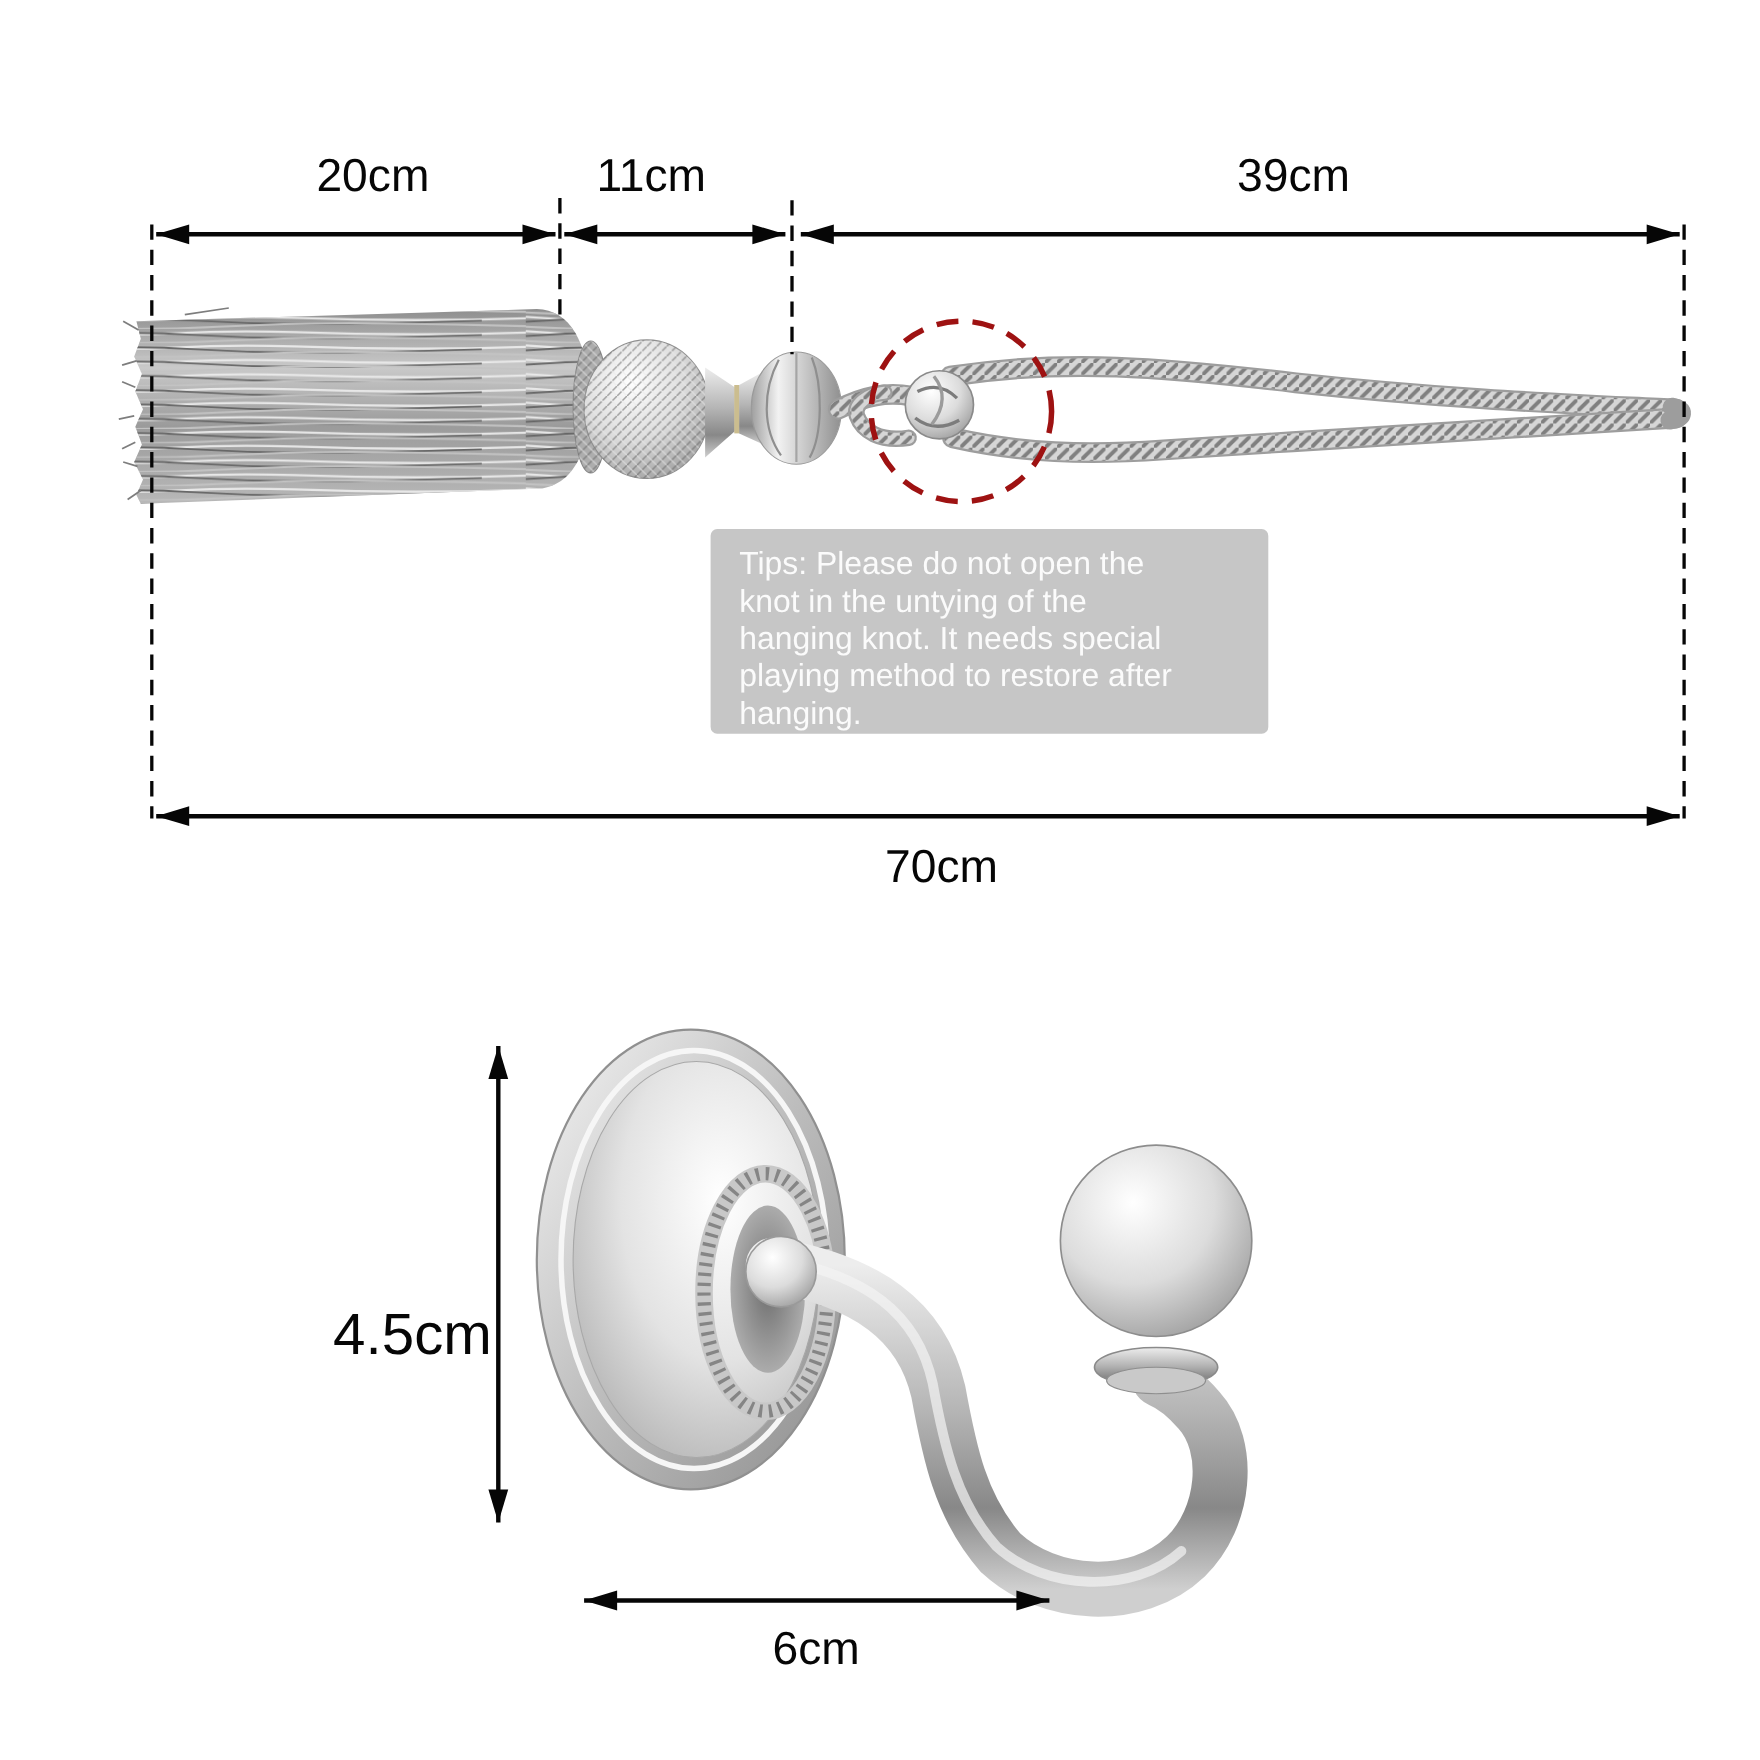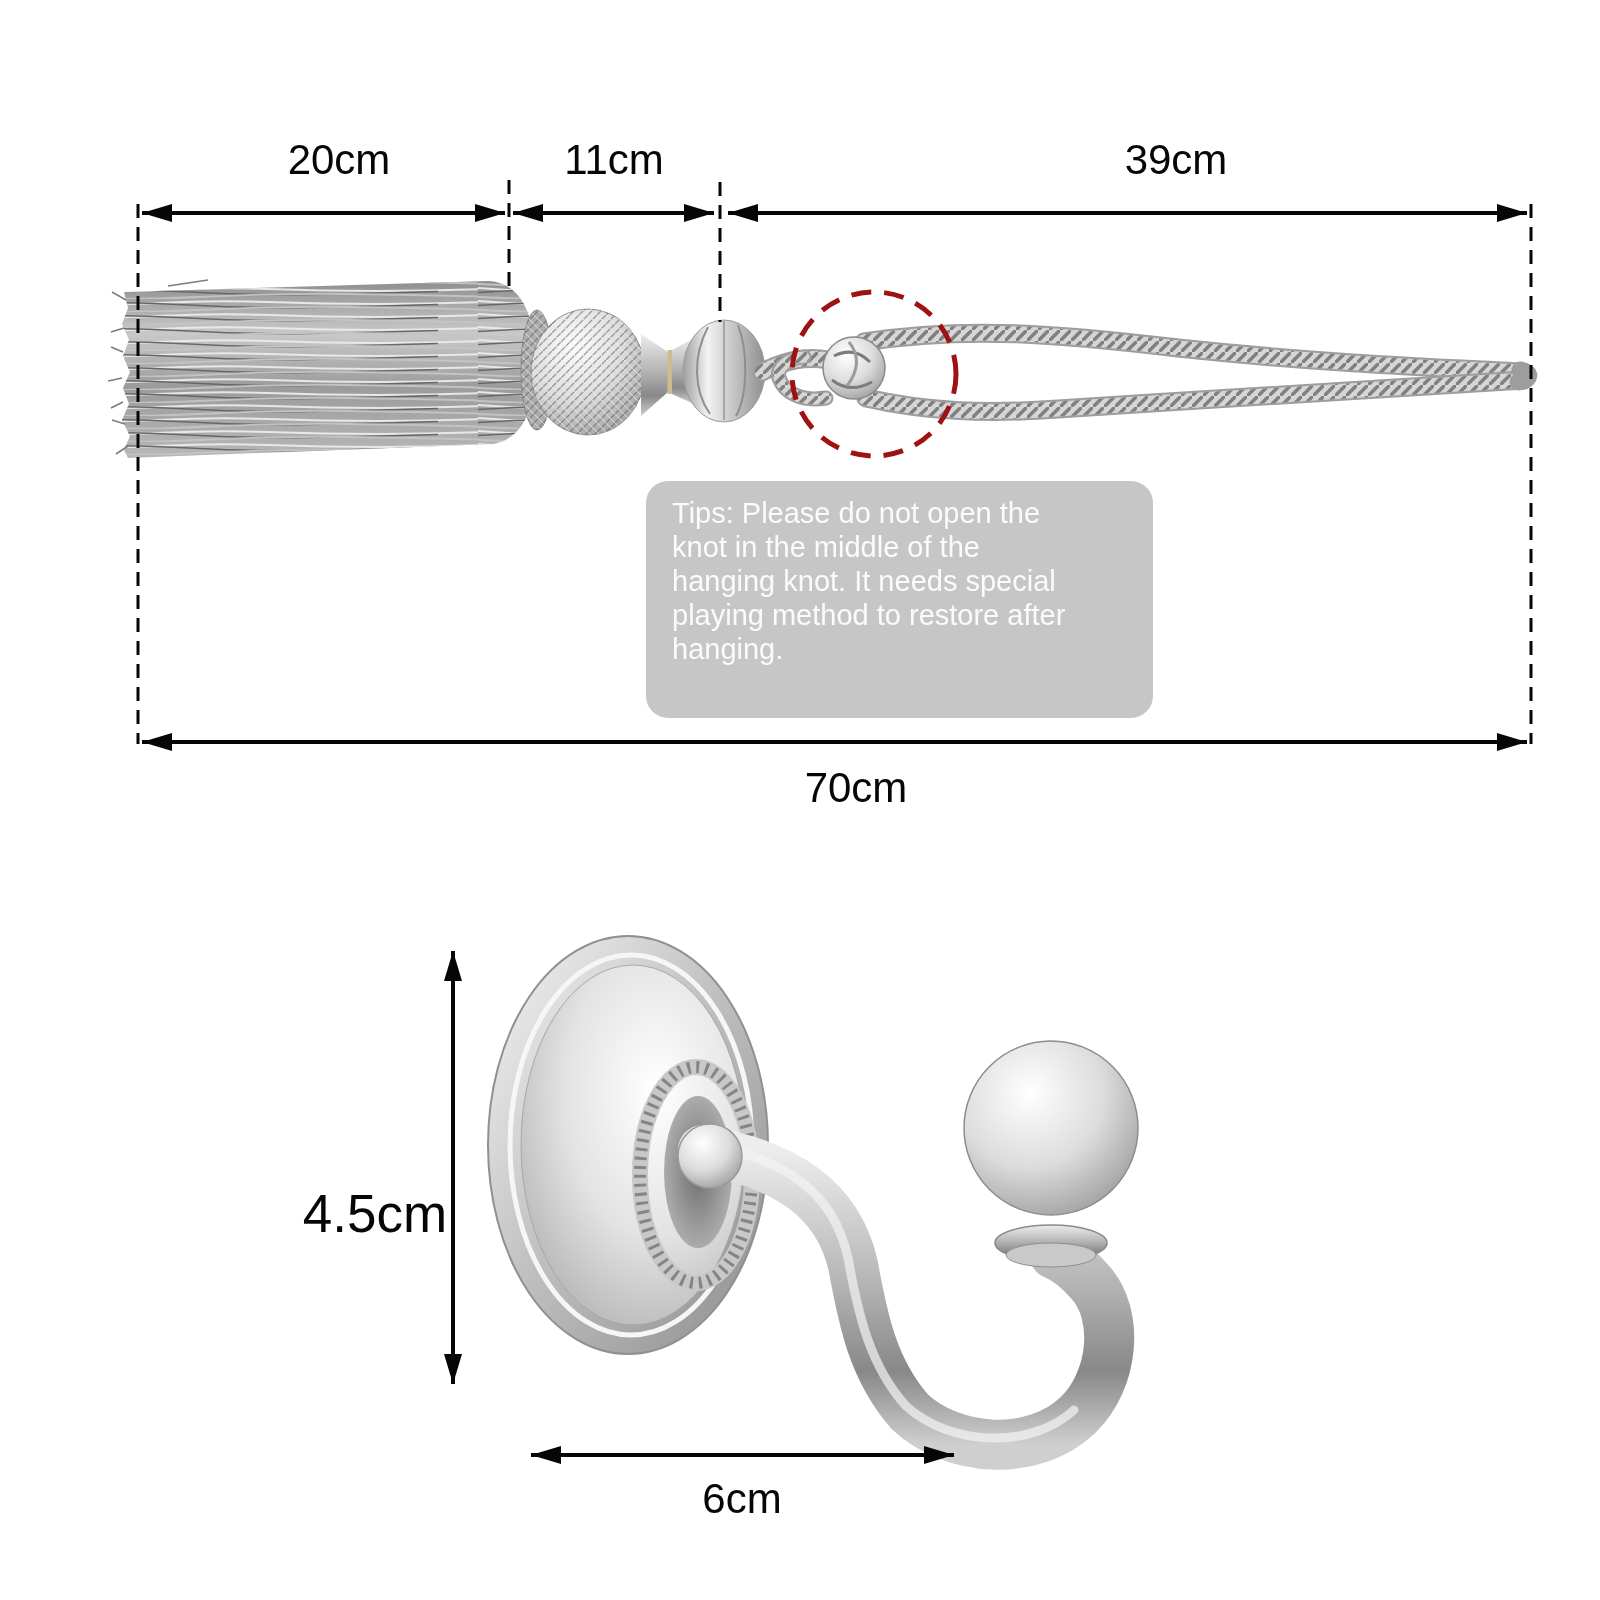--- a/index.html
+++ b/index.html
@@ -7,22 +7,22 @@
     position:relative;width:1600px;height:1600px;background:#ffffff;overflow:hidden;
     font-family:Liberation Sans, sans-serif;
     margin-left:48px;
   }
   #diagram-svg{position:absolute;left:0;top:0;width:1600px;height:1600px;}
   .dim-label{
     position:absolute;transform:translate(-50%,-50%);
     font-size:42px;font-weight:400;color:#060606;letter-spacing:0px;white-space:nowrap;
   }
   #tips-box{
-    position:absolute;left:598px;top:481px;width:507px;height:237px;
-    background:#c6c6c6;border-radius:22px;box-sizing:border-box;
+    position:absolute;left:598px;top:481px;width:507px;height:186px;
+    background:#c6c6c6;border-radius:6px;box-sizing:border-box;
     padding:15px 26px;color:#fbfbfb;
   }
   .tip-line{
     font-size:29px;line-height:34px;white-space:nowrap;font-weight:400;
   }
 </style>
 </head>
 <body>
 
 <div id="stage">
@@ -197,27 +197,27 @@
       <circle cx="1003" cy="1128" r="87" fill="url(#gBallG)" stroke="#8d8d8d" stroke-width="1.5"></circle>
     </g>
 
     <g stroke="#060606">
       <line x1="405" y1="951" x2="405" y2="1384" stroke-width="4" marker-start="url(#ah)" marker-end="url(#ah)"></line>
       <line x1="483" y1="1455" x2="906" y2="1455" stroke-width="4" marker-start="url(#ah)" marker-end="url(#ah)"></line>
     </g>
   </svg>
 
   <div class="dim-label" style="left:291px;top:160px;">20cm</div>
-  <div class="dim-label" style="left:566px;top:160px;">11cm</div>
+  <div class="dim-label" style="left:544px;top:160px;">11cm</div>
   <div class="dim-label" style="left:1128px;top:160px;">39cm</div>
   <div class="dim-label" style="left:808px;top:788px;">70cm</div>
   <div class="dim-label" style="left:327px;top:1213px;font-size:53px;">4.5cm</div>
   <div class="dim-label" style="left:694px;top:1499px;text-align:right;">6cm</div>
 
   <div id="tips-box">
     <div class="tip-line">Tips: Please do not open the</div>
-    <div class="tip-line">knot in the middle of the</div>
+    <div class="tip-line">knot in the untying of the</div>
     <div class="tip-line">hanging knot. It needs special</div>
     <div class="tip-line">playing method to restore after</div>
     <div class="tip-line">hanging.</div>
   </div>
 
 </div>
 
 </body></html>

